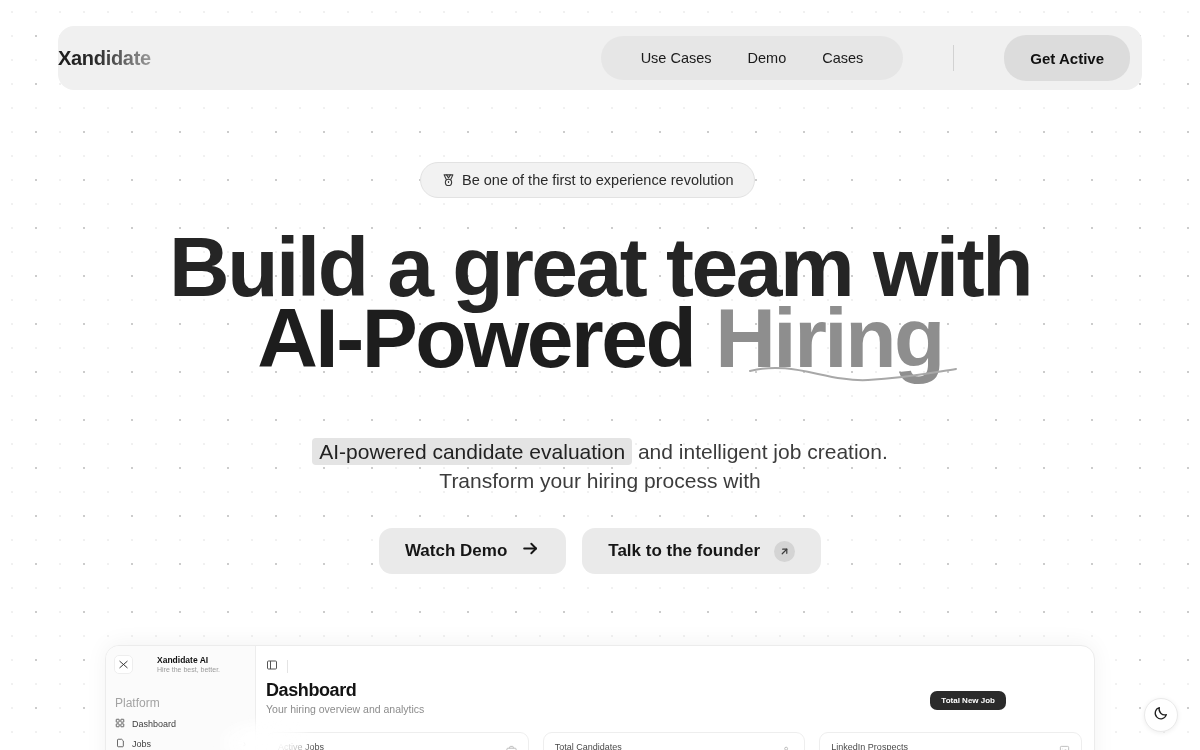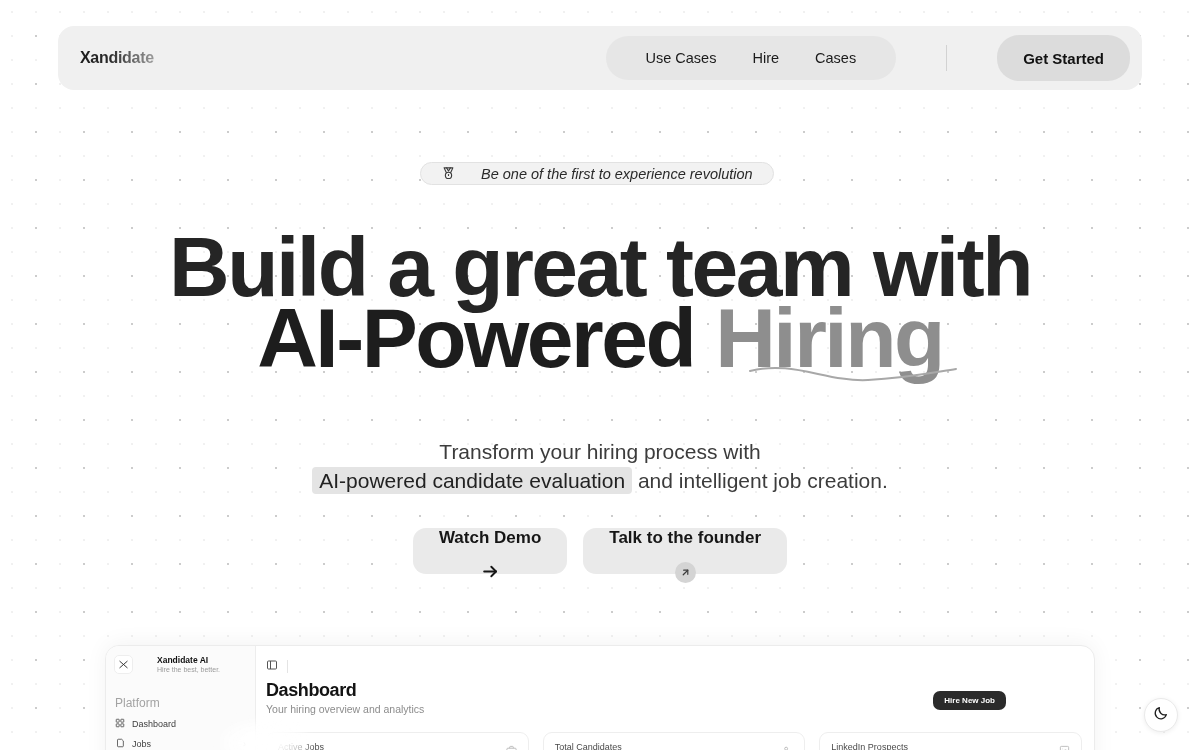--- a/index.html
+++ b/index.html
@@ -20,22 +20,21 @@
   }
 
   
   .header {
     position:absolute; left:58px; top:26px; width:1084px; height:64px;
     background:#f0f0f0;
     border-radius:16px;
     display:flex; align-items:center;
   }
   .logo {
-    margin-left:22px;
-    font-size:16px; font-weight:bold; letter-spacing:-0.3px;
+    font-size:20px; font-weight:bold; letter-spacing:-0.3px;
     background:linear-gradient(90deg,#1c1c1c 0%, #2a2a2a 40%, #9a9a9a 100%);
     -webkit-background-clip:text; background-clip:text;
     -webkit-text-fill-color:transparent; color:transparent;
     white-space:nowrap;
   }
   .nav-right {
     margin-left:auto; display:flex; align-items:center; height:100%;
     padding-right:12px;
     gap:36px;
   }
@@ -59,29 +58,28 @@
     border-radius:22px;
     height:46px; padding:0 26px;
     font-family:"Liberation Sans", sans-serif;
     font-size:15px; font-weight:bold; color:#111;
     cursor:pointer; white-space:nowrap;
   }
 
   
   .badge {
     position:absolute; left:420px; top:162px;
-    height:23px;
-    display:flex; align-items:center; gap:25px;
+    height:36px;
+    display:flex; align-items:center; gap:6px;
     padding:0 20px;
     background:#f2f2f2;
     border:1px solid #e2e2e2;
     border-radius:20px;
     font-size:14.5px; color:#2a2a2a;
     white-space:nowrap;
-    font-style:italic;
   }
   .badge svg { display:block; }
 
   
   .hero-line1 {
     position:absolute; top:225px; left:0; width:1200px;
     text-align:center;
     font-size:84px; font-weight:bold; letter-spacing:-2.5px;
     line-height:1.02; color:#252525;
     white-space:nowrap;
@@ -117,21 +115,21 @@
   .ctas {
     position:absolute; top:528px; left:0; width:1200px;
     display:flex; justify-content:center; gap:16px;
   }
   .btn {
     display:flex; align-items:center; gap:14px;
     height:46px; padding:0 26px;
     background:#eaeaea; border:none; border-radius:13px;
     font-family:"Liberation Sans", sans-serif;
     font-size:17px; font-weight:bold; color:#161616;
-    cursor:pointer; white-space:nowrap;flex-direction:column;
+    cursor:pointer; white-space:nowrap;
   }
   .btn-circle {
     width:21px; height:21px; border-radius:50%;
     background:#d4d4d4;
     display:flex; align-items:center; justify-content:center;
     flex:none;
   }
 
   
   .dash {
@@ -221,25 +219,25 @@
 <body>
 
 <div id="page">
 
   <div class="header">
     <div class="logo">Xandidate</div>
 
     <div class="nav-right">
       <nav class="nav-pill">
         <span class="nav-link">Use Cases</span>
-        <span class="nav-link">Hire</span>
+        <span class="nav-link">Demo</span>
         <span class="nav-link">Cases</span>
       </nav>
       <div class="nav-div"></div>
-      <button class="get-started">Get Started</button>
+      <button class="get-started">Get Active</button>
     </div>
   </div>
 
   <div class="badge">
     <span>
       <svg width="15" height="15" viewBox="0 0 24 24" fill="none" stroke="#3a3a3a" stroke-width="1.8" stroke-linecap="round" stroke-linejoin="round">
         <circle cx="12" cy="15" r="5"></circle>
         <path d="M12 15v-1.5"></path>
         <path d="M8.5 10.5 5 3h14l-3.5 7.5"></path>
         <path d="M9 3l3 5 3-5"></path>
@@ -251,25 +249,25 @@
   <div class="hero-line1">Build a great team with</div>
   <div class="hero-line2">
     <span class="hl-dark">AI-Powered</span>
     <span class="hl-grey">Hiring</span>
   </div>
   <svg class="squiggle" viewBox="0 0 210 24">
     <path d="M2 9 C 45 -2, 78 20, 120 18 C 160 16, 188 10, 208 7" fill="none" stroke="#a8a8a8" stroke-width="2" stroke-linecap="round"></path>
   </svg>
 
   <div class="sub">
-    <div>Transform your hiring process with</div>
     <div>
       <span class="hi">AI-powered candidate evaluation</span>
       <span>and intelligent job creation.</span>
     </div>
+    <div>Transform your hiring process with</div>
   </div>
 
   <div class="ctas">
     <button class="btn">
       <span>Watch Demo</span>
       <span>
         <svg width="19" height="19" viewBox="0 0 24 24" fill="none" stroke="#161616" stroke-width="2.4" stroke-linecap="round" stroke-linejoin="round">
           <path d="M4 12h15"></path>
             <path d="M13 6l6 6-6 6"></path>
         </svg>
@@ -335,21 +333,21 @@
             <rect x="3" y="4" width="18" height="16" rx="2"></rect>
               <path d="M9 4v16"></path>
           </svg>
         </span>
         <span class="topbar-sep"></span>
       </div>
 
       <div class="dash-title">Dashboard</div>
       <div class="dash-sub">Your hiring overview and analytics</div>
 
-      <button class="post-btn">Hire New Job</button>
+      <button class="post-btn">Total New Job</button>
 
       <div class="cards">
         <div class="card">
           <span class="card-lbl">Active Jobs</span>
           <span class="card-ic">
             <svg width="11" height="11" viewBox="0 0 24 24" fill="none" stroke="currentColor" stroke-width="2">
               <rect x="2" y="7" width="20" height="13" rx="2"></rect>
                 <path d="M8 7V5a2 2 0 0 1 2-2h4a2 2 0 0 1 2 2v2"></path>
             </svg>
           </span>

